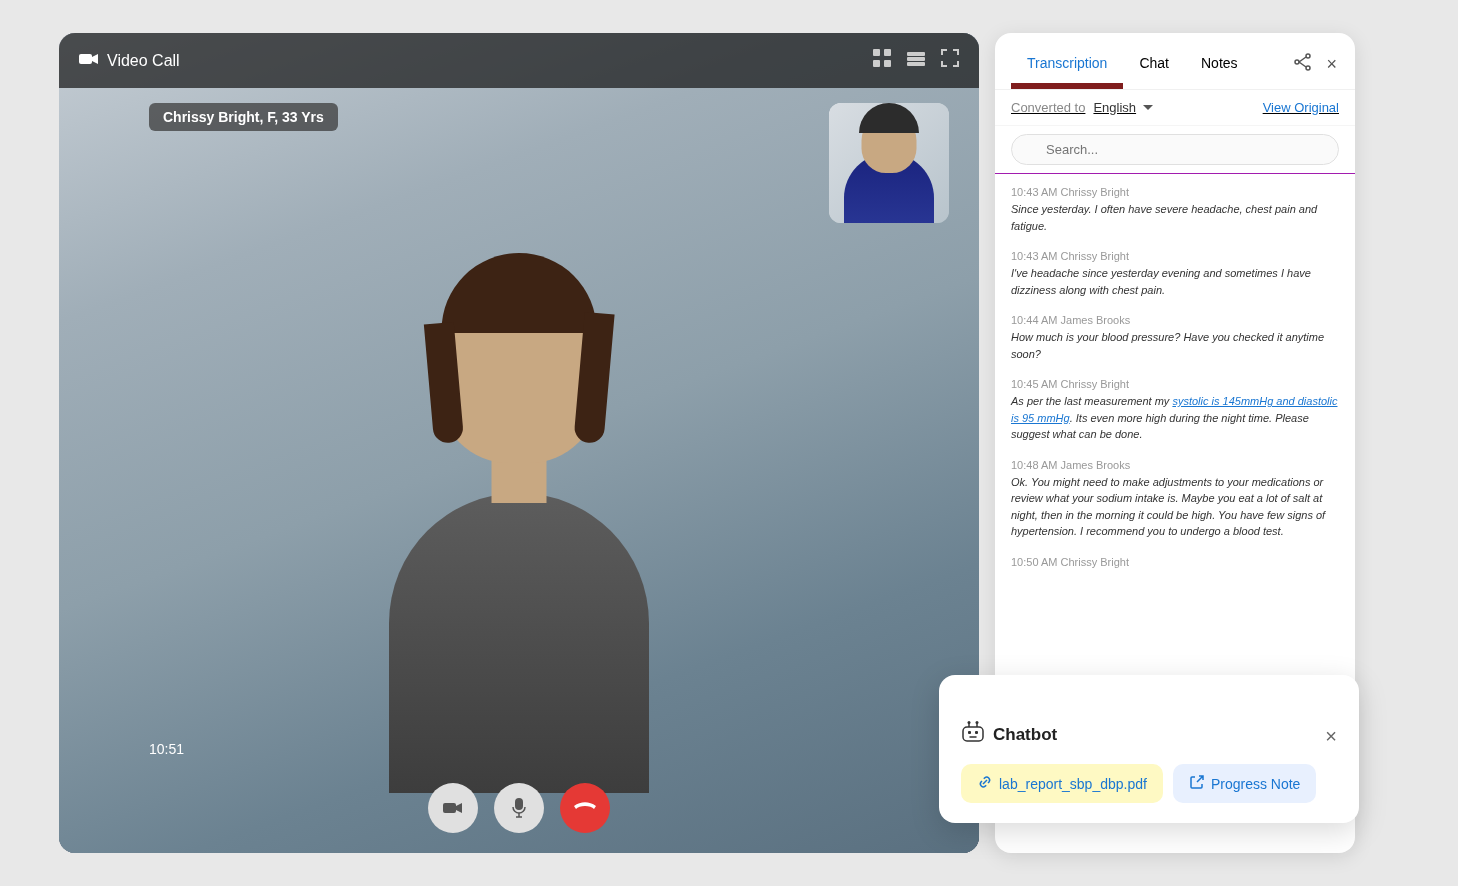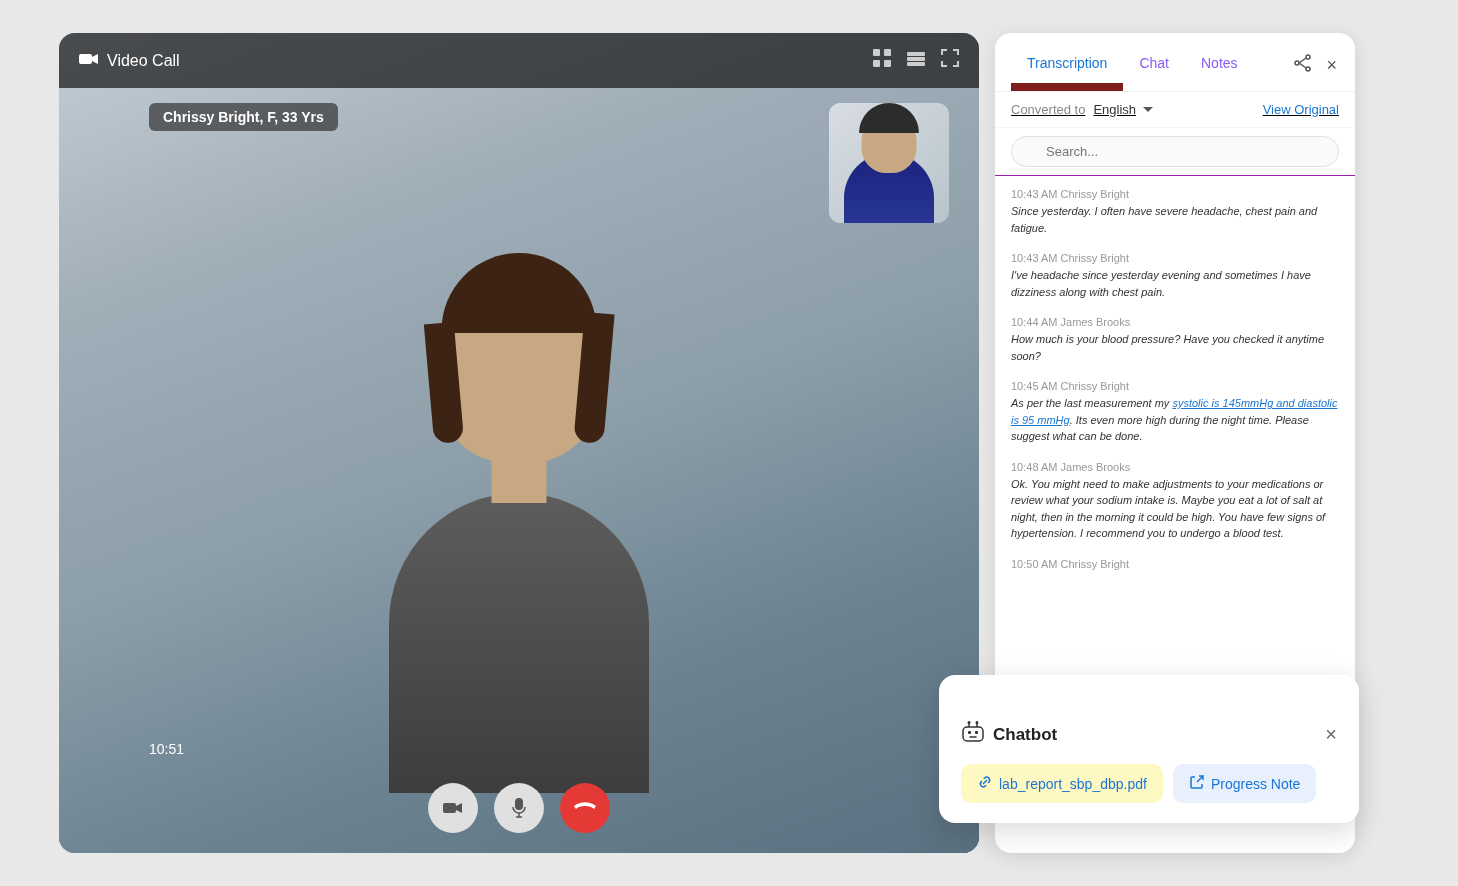--- a/index.html
+++ b/index.html
@@ -164,29 +164,29 @@
 
     .panel-tabs {
       display: flex;
       gap: 0;
       flex: 1;
     }
 
     .panel-tab {
       padding: 8px 16px 12px;
       font-size: 14px;
-      color: #8b5cf6;
+      color: #000000;
       cursor: pointer;
       border-bottom: 2px solid transparent;
       font-weight: 400;
     }
 
     .panel-tab.active {
       color: #1976d2;
-      border-bottom: 8px solid #7f1d1d;
+      border-bottom: 6px solid #7f1d1d;
       font-weight: 500;
     }
 
     .panel-header-actions {
       display: flex;
       gap: 10px;
       align-items: center;
       padding-bottom: 8px;
     }
 
@@ -297,21 +297,21 @@
       width: 420px;
       background: white;
       border-radius: 16px;
       box-shadow: 0 8px 30px rgba(0,0,0,0.15);
       padding: 20px 22px;
       z-index: 100;
     }
 
     .chatbot-header {
       display: flex;
-      align-items: center;
+      align-items: flex-end;
       justify-content: space-between;
       margin-bottom: 16px;
       margin-top: 26px;
     }
 
     .chatbot-title {
       display: flex;
       align-items: center;
       gap: 8px;
       font-size: 17px;

